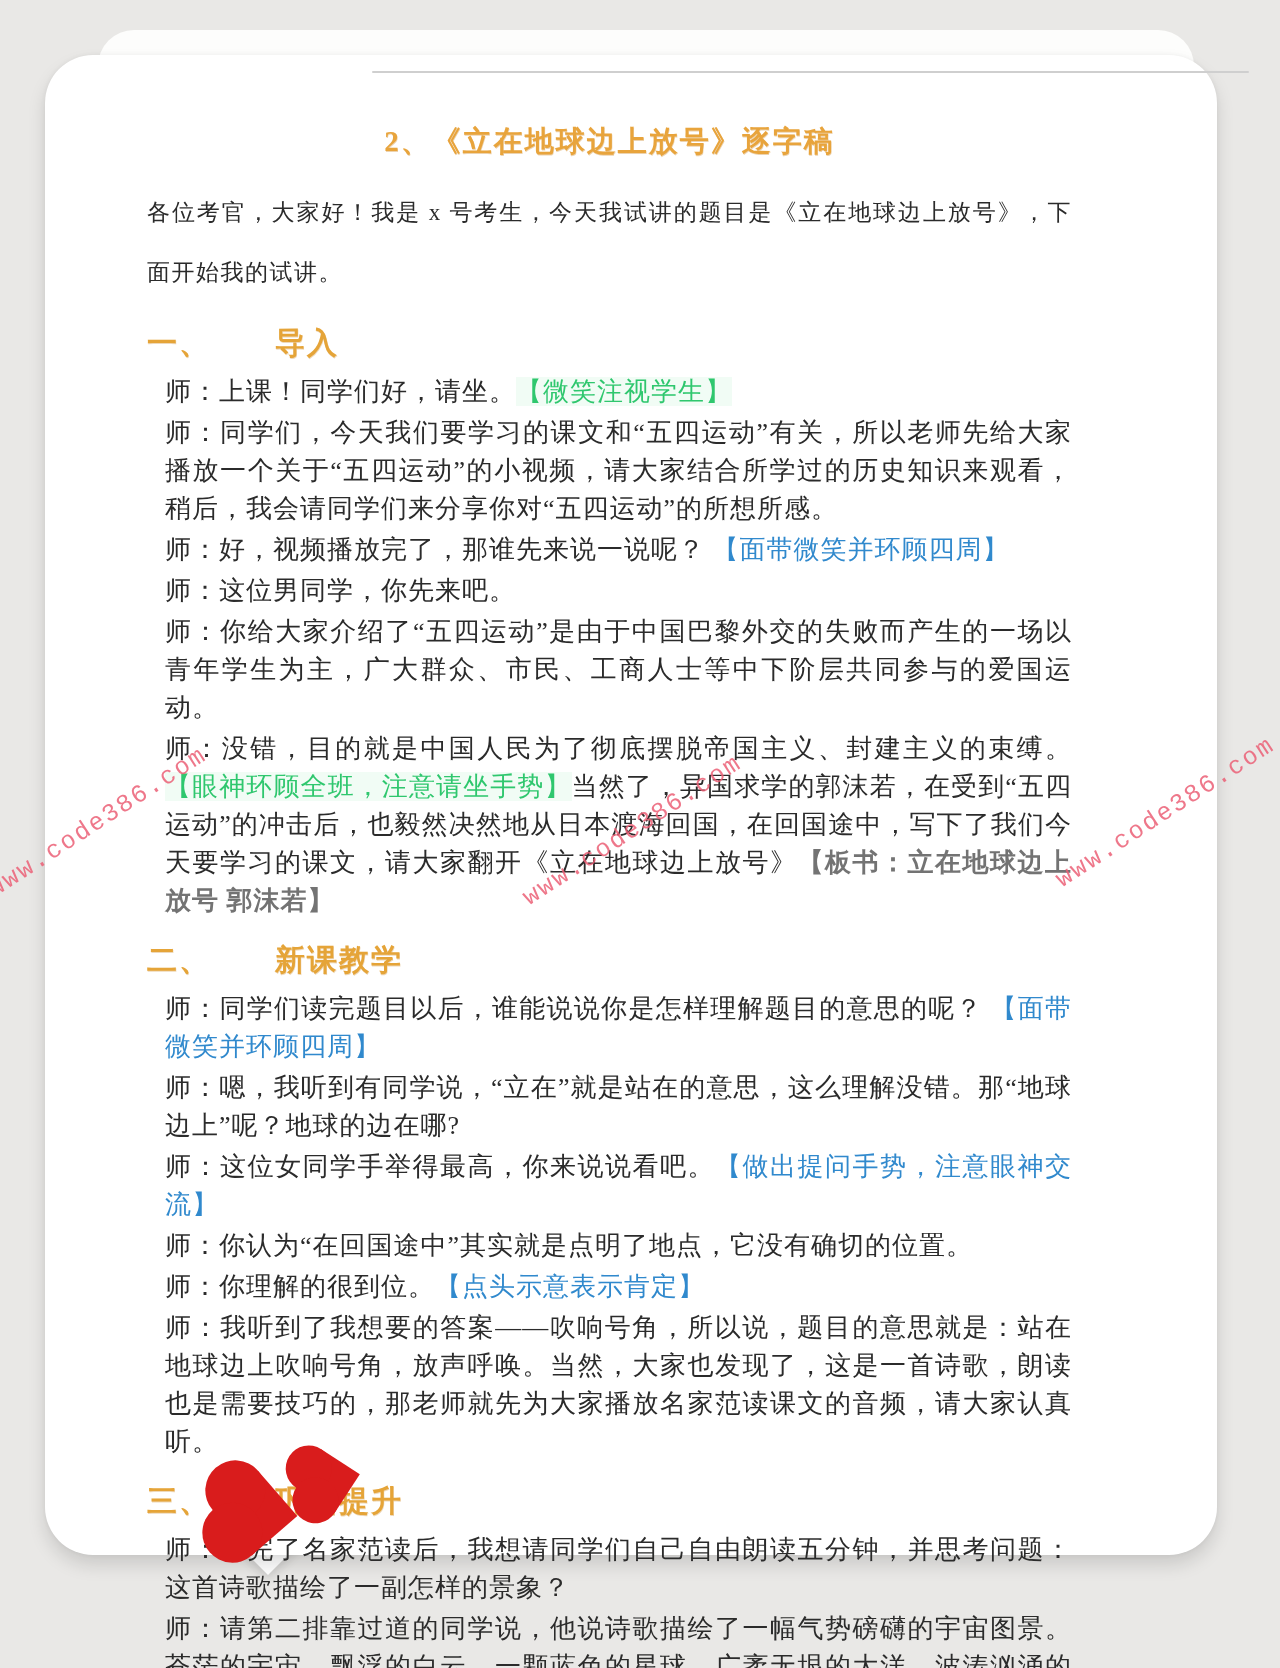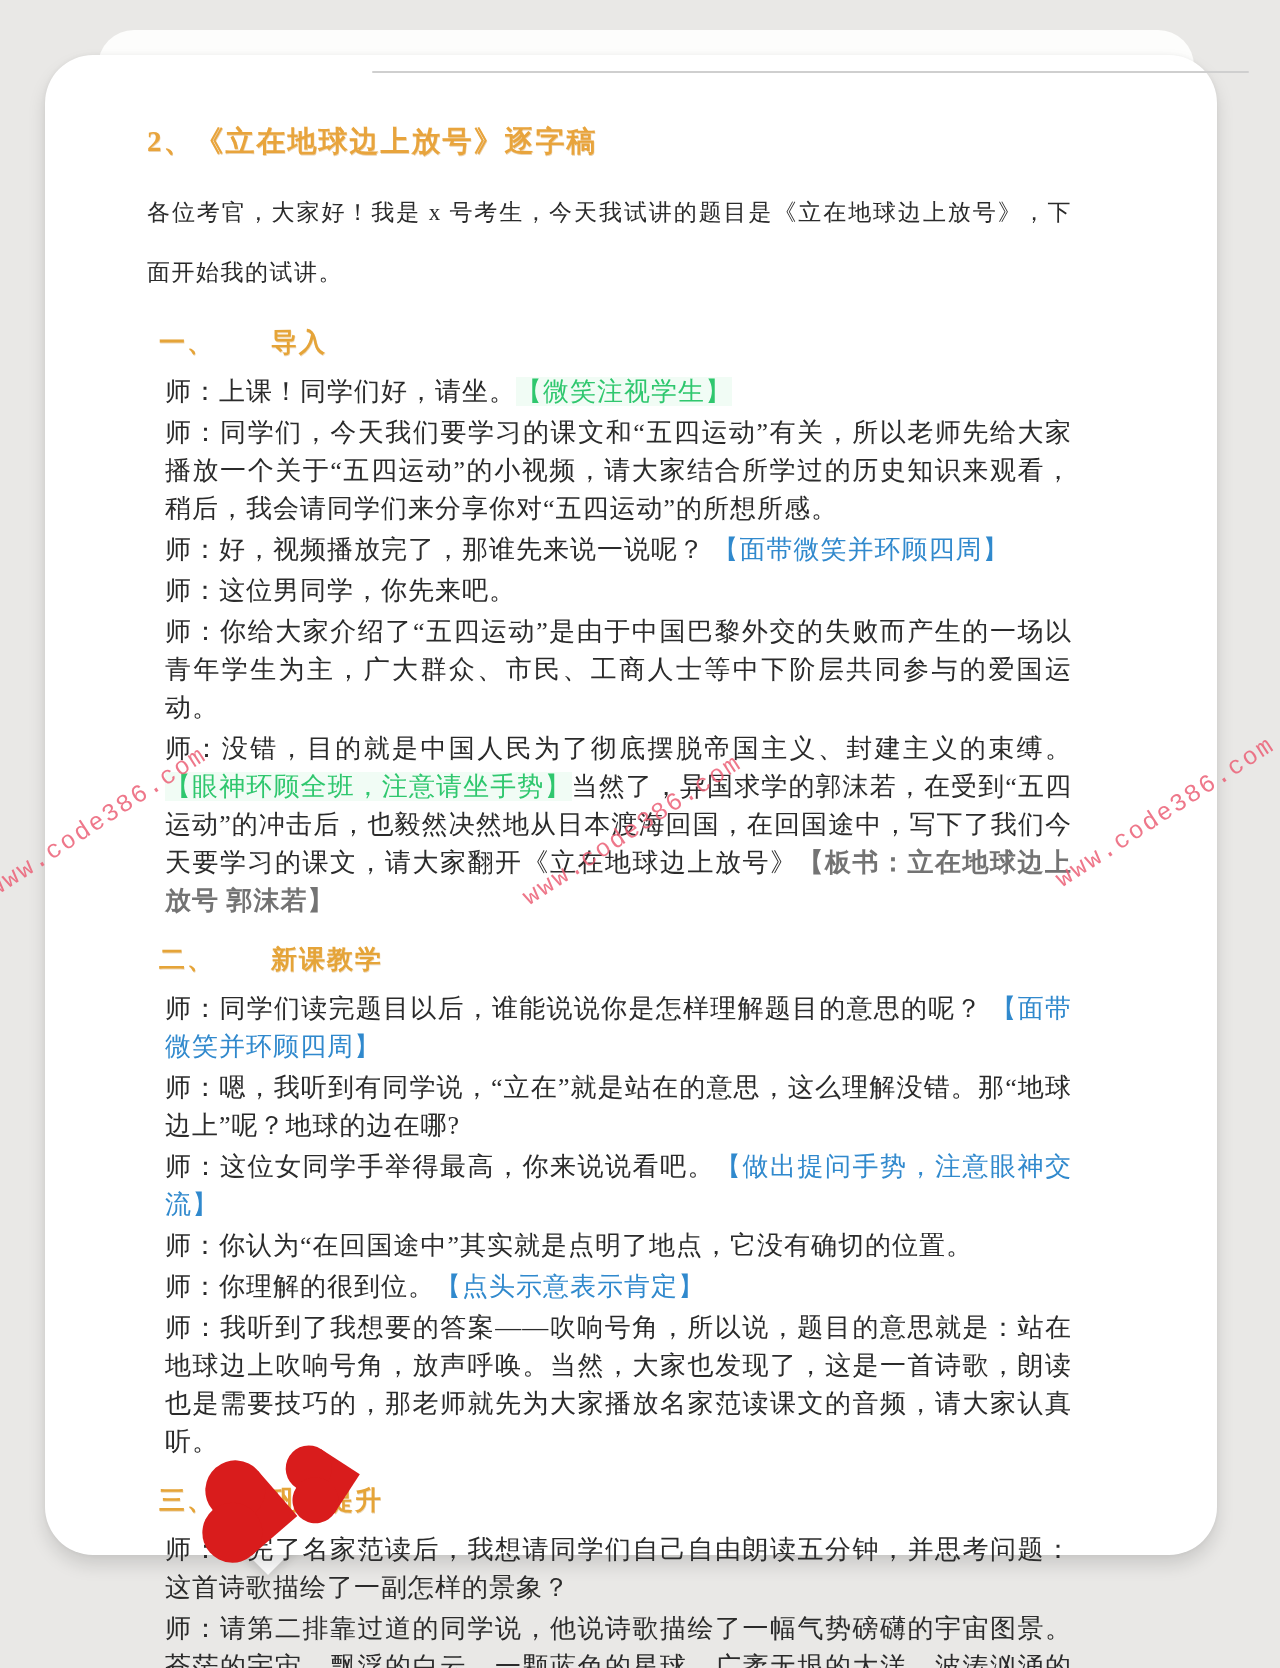--- a/index.html
+++ b/index.html
@@ -58,35 +58,36 @@
     left: 0; top: 0;
     width: 1172px; height: 1500px;
     padding: 68px 145px 0 102px;
     box-sizing: border-box;
     z-index: 2;
   }
   .doc-title {
     font-size: 29px;
     line-height: 36px;
     font-weight: bold;
+    text-align: center;
     letter-spacing: 2px;
     color: #e8a43c;
     text-shadow: 0.5px 0.5px 0 rgba(200,130,30,0.35);
   }
   .intro {
     margin-top: 24px;
     font-size: 23px;
     line-height: 60px;
     letter-spacing: 1.5px;
     color: #2b2b2b;
     text-align: justify;
   }
   .sec-heading {
-    margin: 22px 0 12px 12px;
-    font-size: 26px;
+    margin: 22px 0 12px 0;
+    font-size: 30px;
     line-height: 36px;
     font-weight: bold;
     letter-spacing: 2px;
     color: #e5a438;
     text-shadow: 0.5px 0.5px 0 rgba(200,130,30,0.3);
   }
   .para {
     margin: 0 0 3px 18px;
     font-size: 26px;
     line-height: 38px;

